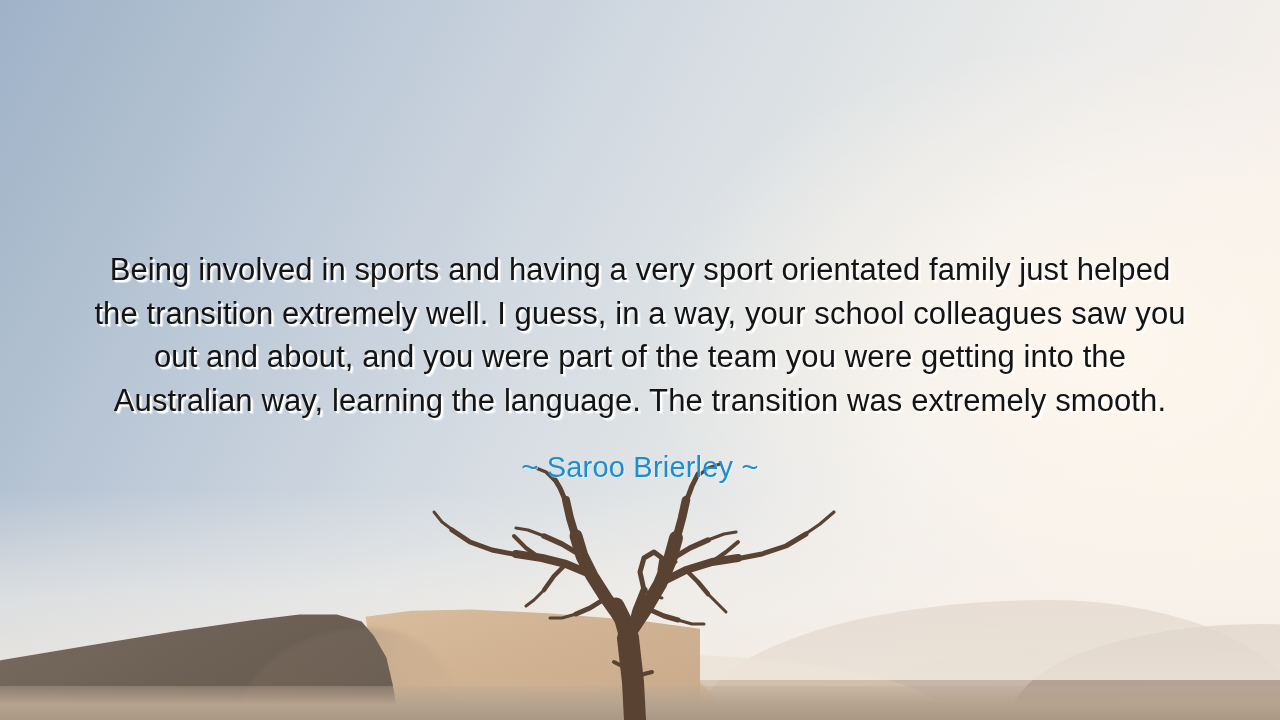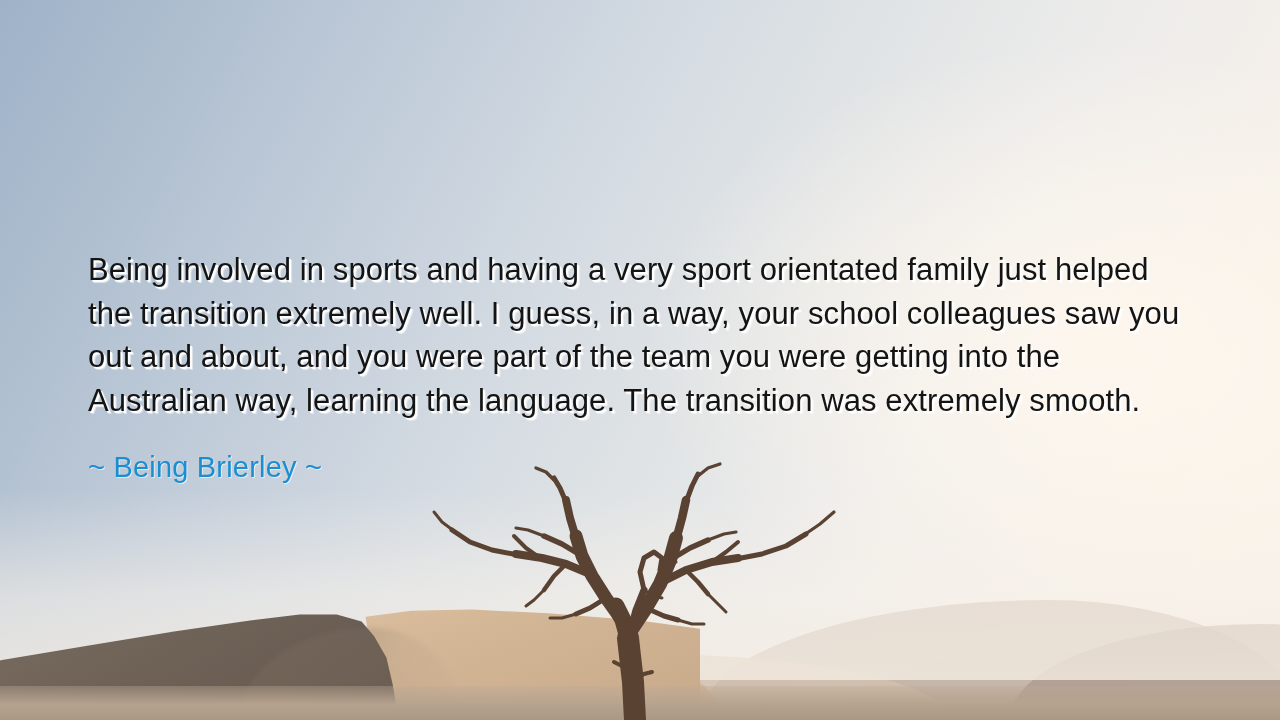--- a/index.html
+++ b/index.html
@@ -175,21 +175,21 @@
 
   
   .tree { position: absolute; left: 430px; bottom: 0; width: 420px; height: 260px; }
 
   
   .quote-block {
     position: absolute;
     left: 0;
     top: 248px;
     width: 1280px;
-    text-align: left;
+    text-align: center;
     padding: 0 88px;
   }
 
   .quote-text {
     font-family: "Liberation Sans", sans-serif;
     font-size: 31px;
     line-height: 43.5px;
     font-weight: 400;
     color: #141414;
     letter-spacing: 0.1px;
@@ -277,16 +277,16 @@
         <path d="M214 130 L224 136 L232 138" stroke-width="3"></path>
 
         <path d="M203 214 L192 206 L184 202" stroke-width="4"></path>
         <path d="M203 222 L214 214 L222 212" stroke-width="4"></path>
       </g>
     </svg>
   </div>
 
   <div class="quote-block">
     <div class="quote-text">Being involved in sports and having a very sport orientated family just helped the transition extremely well. I guess, in a way, your school colleagues saw you out and about, and you were part of the team you were getting into the Australian way, learning the language. The transition was extremely smooth.</div>
-    <div class="quote-author">~ Being Brierley ~</div>
+    <div class="quote-author">~ Saroo Brierley ~</div>
   </div>
 
 </div>
 
 </body></html>

